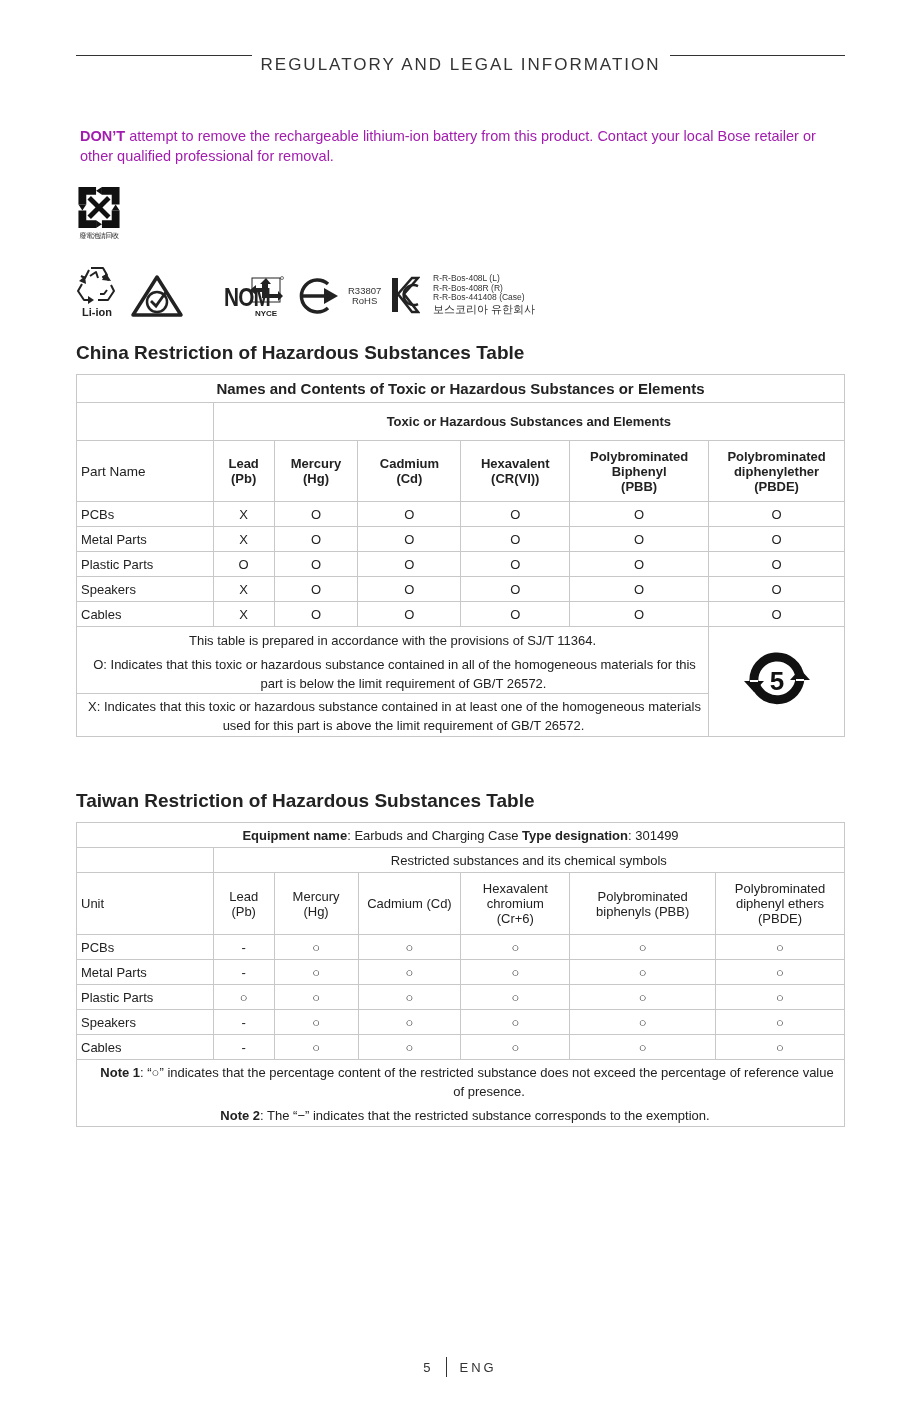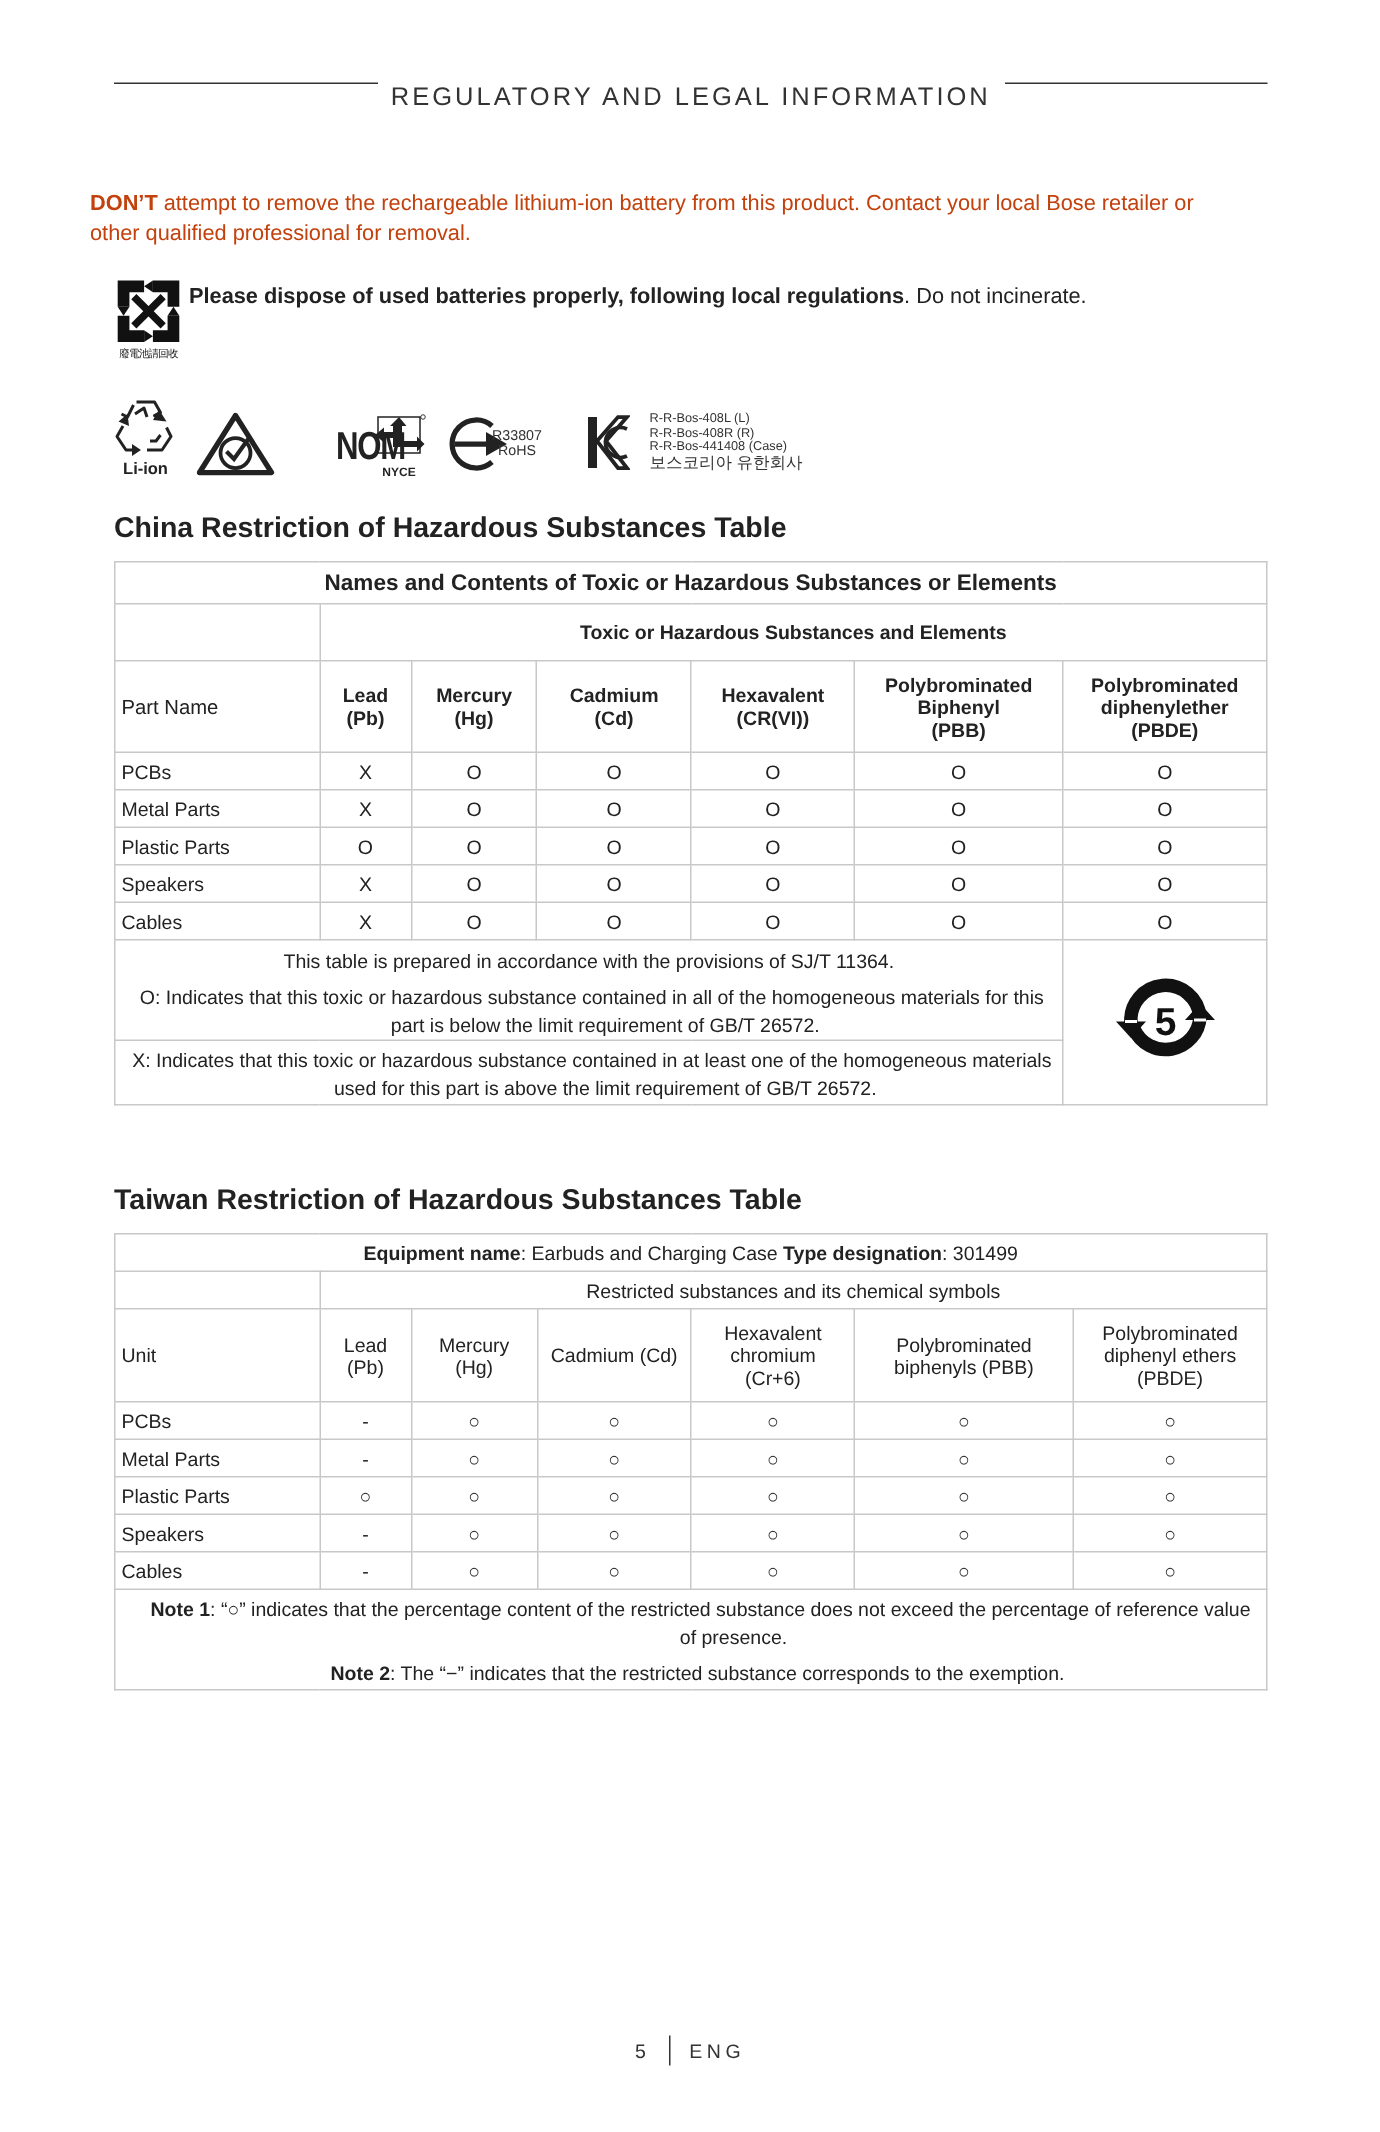--- a/index.html
+++ b/index.html
@@ -3,21 +3,21 @@
 <meta charset="utf-8">
 <style>
   * { box-sizing: border-box; margin: 0; padding: 0; }
   html, body { width: 920px; height: 1421px; background: #ffffff; }
   body { font-family: "Liberation Sans", sans-serif; color: #222; position: relative; overflow: hidden; }
 
   .header { position: absolute; top: 55px; left: 76px; width: 769px; height: 22px; display: flex; align-items: flex-start; }
   .header .rule { flex: 1; height: 1px; background: #333; }
   .header .title { padding: 0 9px; font-size: 17px; letter-spacing: 2px; color: #333; white-space: nowrap; }
 
-  .warn { position: absolute; top: 126px; left: 60px; width: 760px; font-size: 14.5px; line-height: 20px; color: #c2410c; }
+  .warn { position: absolute; top: 126px; left: 80px; width: 760px; font-size: 14.5px; line-height: 20px; color: #a21caf; }
   .warn b { font-weight: bold; }
 
   .dispose { position: absolute; top: 185px; left: 76px; display: flex; align-items: flex-start; }
   .dispose .binicon { width: 46px; height: 56px; display: flex; flex-direction: column; align-items: center; }
   .dispose .bintxt { font-size: 7px; color: #222; margin-top: 1px; letter-spacing: -0.5px; }
   .dispose .txt { margin-left: 4px; margin-top: 5px; font-size: 14.5px; color: #222; }
   .dispose .txt b { font-weight: bold; }
 
   .logos { position: absolute; top: 264px; left: 76px; height: 56px; width: 470px; }
   .logo { position: absolute; }
@@ -55,21 +55,20 @@
       <path d="M2 26 H10 V36 H20 V44 H2 Z" fill="#111"></path>
       <path d="M44 26 V44 H26 V36 H36 V26 Z" fill="#111"></path>
       <path d="M13 13 L33 33 M33 13 L13 33" stroke="#111" stroke-width="5"></path>
       <path d="M20 6 L26 2 L26 10 Z" fill="#111"></path>
       <path d="M40 20 L44 26 L36 26 Z" fill="#111"></path>
       <path d="M26 40 L20 44 L20 36 Z" fill="#111"></path>
       <path d="M6 26 L2 20 L10 20 Z" fill="#111"></path>
     </svg>
     <span class="bintxt">廢電池請回收</span>
   </div>
-  <p class="txt"><b>Please dispose of used batteries properly, following local regulations</b><span>. Do not incinerate.</span></p>
 </div>
 
 <div class="logos">
 
   <div class="logo" style="left:0;top:0;width:42px;height:54px;">
     <svg width="42" height="40" viewBox="0 0 42 40">
       <g fill="none" stroke="#222" stroke-width="2" stroke-linejoin="round">
         <path d="M15 4 L27 4 L31 11 L27 13 L33 16"></path>
         <path d="M13 6 L9 14 L5 12"></path>
         <path d="M6 20 L2 27 L8 36 L16 36"></path>
@@ -105,21 +104,21 @@
     </svg>
     <div style="font-size:8px;font-weight:bold;text-align:center;margin-top:-1px;">NYCE</div>
   </div>
 
   <div class="logo" style="left:222px;top:12px;width:90px;height:40px;">
     <svg width="42" height="40" viewBox="0 0 42 40" style="position:absolute;left:0;top:0;">
       <path d="M30 8 A16 16 0 1 0 30 32" fill="none" stroke="#222" stroke-width="3.5"></path>
       <path d="M5 20 L34 20" stroke="#222" stroke-width="3.5"></path>
       <path d="M26 12 L40 20 L26 28 Z" fill="#222"></path>
     </svg>
-    <div style="position:absolute;left:30px;top:10px;font-size:9.5px;line-height:10px;text-align:center;color:#333;">
+    <div style="position:absolute;left:50px;top:10px;font-size:9.5px;line-height:10px;text-align:center;color:#333;">
       <div>R33807</div>
       <div>RoHS</div>
     </div>
   </div>
 
   <div class="logo" style="left:314px;top:10px;width:150px;height:42px;">
     <svg width="30" height="38" viewBox="0 0 30 38" style="position:absolute;left:0;top:2px;">
       <path d="M2 2 H8 V36 H2 Z" fill="#222"></path>
       <path d="M8 18 L22 2 L28 2 L14 18 L28 36 L22 36 Z" fill="none" stroke="#222" stroke-width="2.5"></path>
       <path d="M28 10 A10 10 0 1 0 28 28" fill="none" stroke="#222" stroke-width="2.5"></path>

